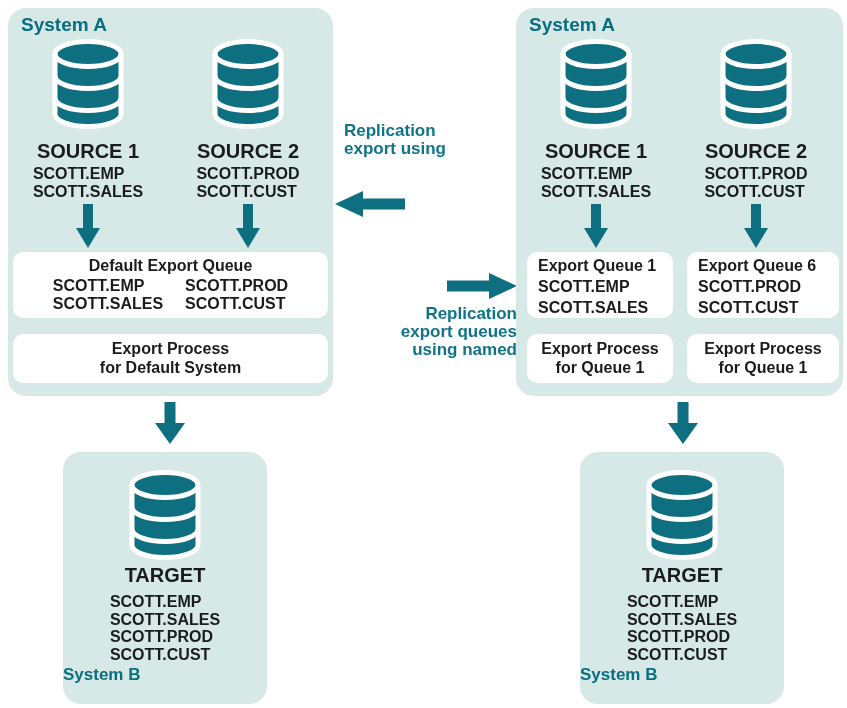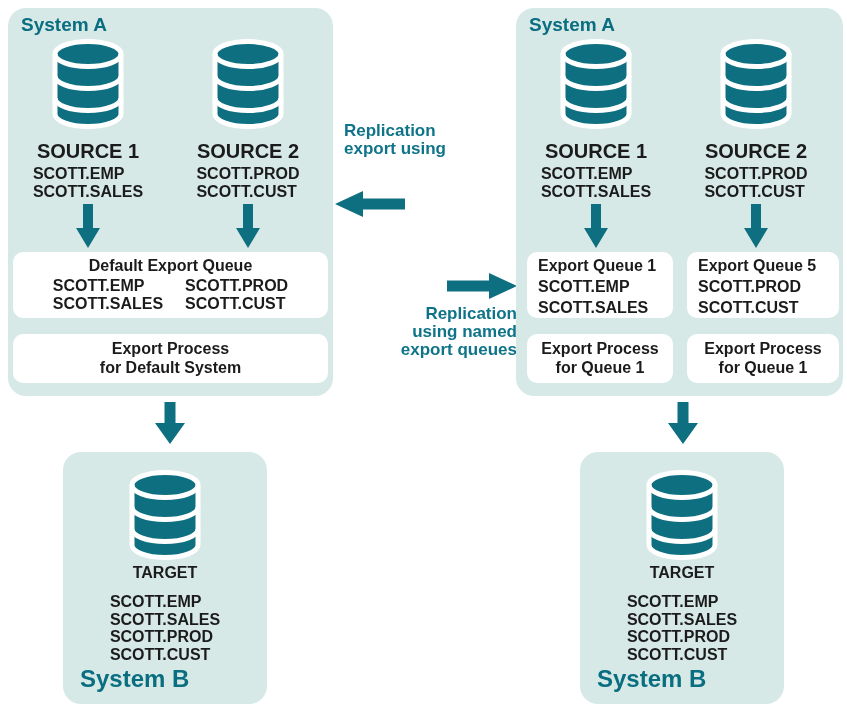--- a/index.html
+++ b/index.html
@@ -14,21 +14,21 @@
        font-family:"Liberation Sans", sans-serif;font-weight:700;color:var(--ink);}
   .canvas{position:absolute;left:0;top:0;width:847px;height:708px;}
 
   .panel{position:absolute;background:var(--panel);border-radius:18px;}
   #sysa-left {left:8px;  top:8px;  width:325px;height:388px;}
   #sysa-right{left:516px; top:8px;  width:327px;height:388px;}
   #sysb-left {left:63px;  top:452px;width:204px;height:252px;}
   #sysb-right{left:580px; top:452px;width:204px;height:252px;}
 
   .panel-title{position:absolute;left:13px;top:6px;font-size:19px;color:var(--teal-title);}
-  .panel-title-bottom{position:absolute;left:17px;top:213px;font-size:24px;color:var(--teal-title);}
+  .panel-title-bottom{position:absolute;left:0;top:213px;font-size:17px;color:var(--teal-title);}
 
   
   .cyl{position:absolute;width:76px;height:90px;}
   .cyl svg{display:block;width:100%;height:100%;}
   .cyl-a1{left:42px;top:31px;}
   .cyl-a2{left:202px;top:31px;}
   .cyl-b{left:64px;top:18px;}
 
   
   .src-label{position:absolute;top:132px;width:160px;text-align:center;font-size:20px;}
@@ -52,21 +52,21 @@
   .wb-col{text-align:left;}
   .proc-wide{left:5px;top:326px;width:315px;height:49px;text-align:center;padding-top:5px;line-height:19px;box-sizing:border-box;}
   .qbox{top:244px;height:66px;box-sizing:border-box;padding:3px 0 0 11px;line-height:21px;text-align:left;}
   .qbox.q1{left:11px;width:146px;}
   .qbox.q2{left:171px;width:152px;}
   .pbox{top:326px;height:49px;text-align:center;padding-top:5px;line-height:19px;box-sizing:border-box;}
   .pbox.q1{left:11px;width:146px;}
   .pbox.q2{left:171px;width:152px;}
 
   
-  .target-label{position:absolute;left:0;top:112px;width:204px;text-align:center;font-size:16px;}
+  .target-label{position:absolute;left:0;top:112px;width:204px;text-align:center;font-size:20px;}
   .b-tables{position:absolute;left:0;top:141px;width:204px;text-align:center;font-size:16px;line-height:17.5px;}
   .b-tables .inner{display:inline-block;text-align:left;}
 
   
   .flow{position:absolute;}
   #down-left {left:155px;top:402px;width:30px;height:42px;}
   #down-right{left:668px;top:402px;width:30px;height:42px;}
   #arrow-to-left {left:335px;top:191px;width:70px;height:26px;}
   #arrow-to-right{left:447px;top:273px;width:70px;height:26px;}
 
@@ -197,22 +197,22 @@
         <use href="#arr-left"></use>
       </svg>
   </div>
   <div class="flow" id="arrow-to-right">
     <svg viewBox="0 0 70 26">
         <use href="#arr-right"></use>
       </svg>
   </div>
   <div class="mid-label" id="mid-named">
     <div>Replication</div>
+    <div>export queues</div>
     <div>using named</div>
-    <div>export queues</div>
   </div>
 
   <section class="panel" id="sysa-right">
     <div class="panel-title">System A</div>
 
     <div class="cyl cyl-a1">
       <svg viewBox="0 0 76 90">
           <use href="#db-cyl"></use>
         </svg>
     </div>
@@ -248,21 +248,21 @@
           <use href="#arr-down-sm"></use>
         </svg>
     </div>
 
     <div class="wbox qbox q1">
       <div>Export Queue 1</div>
       <div>SCOTT.EMP</div>
       <div>SCOTT.SALES</div>
     </div>
     <div class="wbox qbox q2">
-      <div>Export Queue 5</div>
+      <div>Export Queue 6</div>
       <div>SCOTT.PROD</div>
       <div>SCOTT.CUST</div>
     </div>
 
     <div class="wbox pbox q1">
       <div>Export Process</div>
       <div>for Queue 1</div>
     </div>
     <div class="wbox pbox q2">
       <div>Export Process</div>

